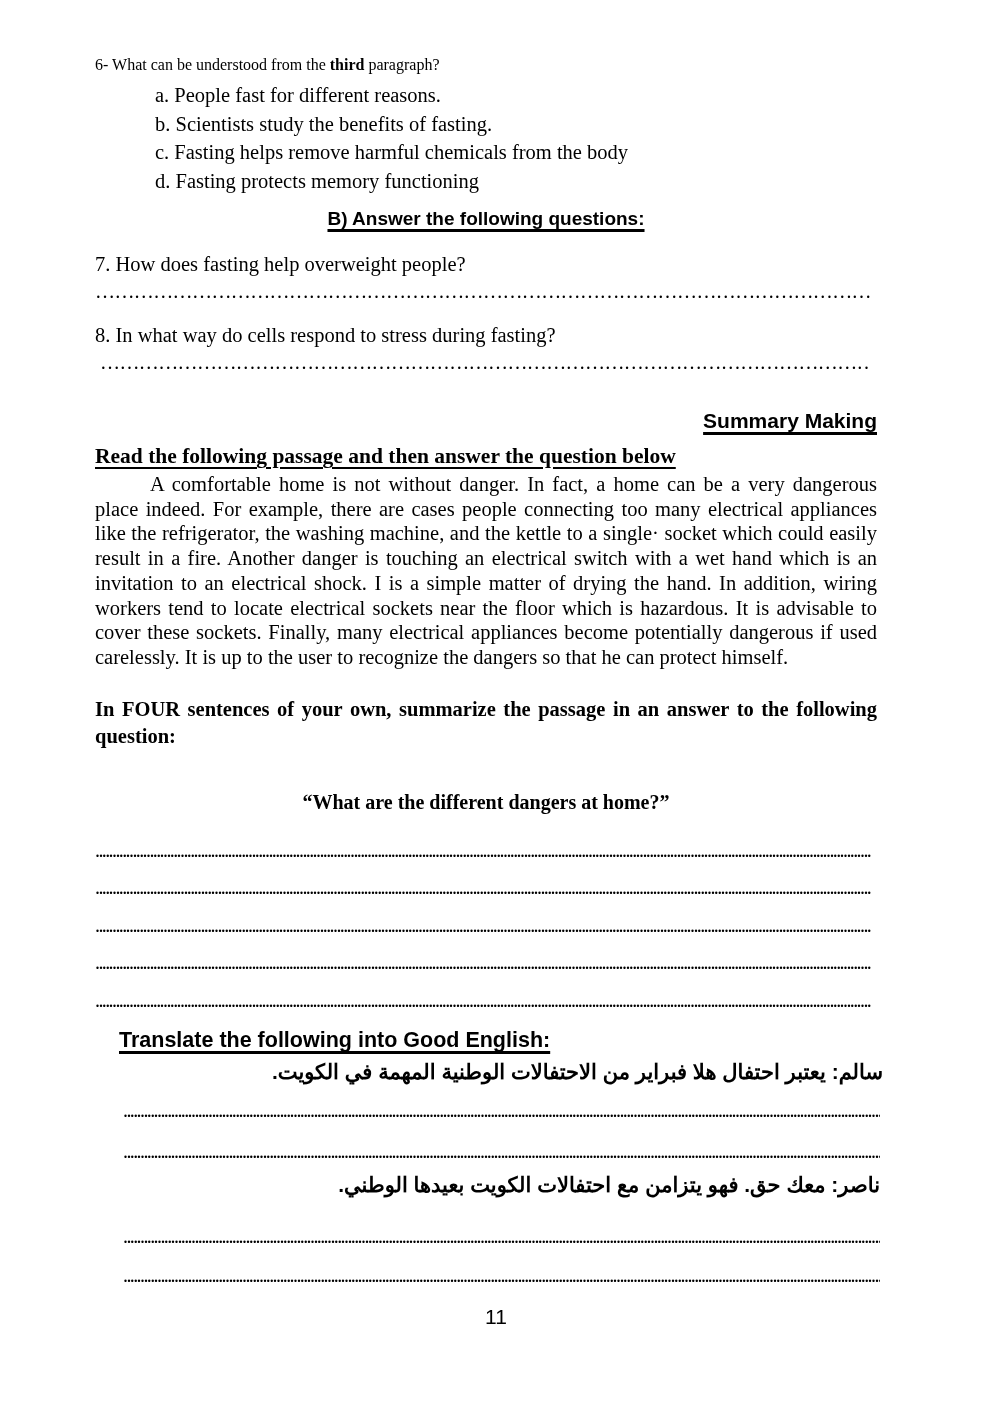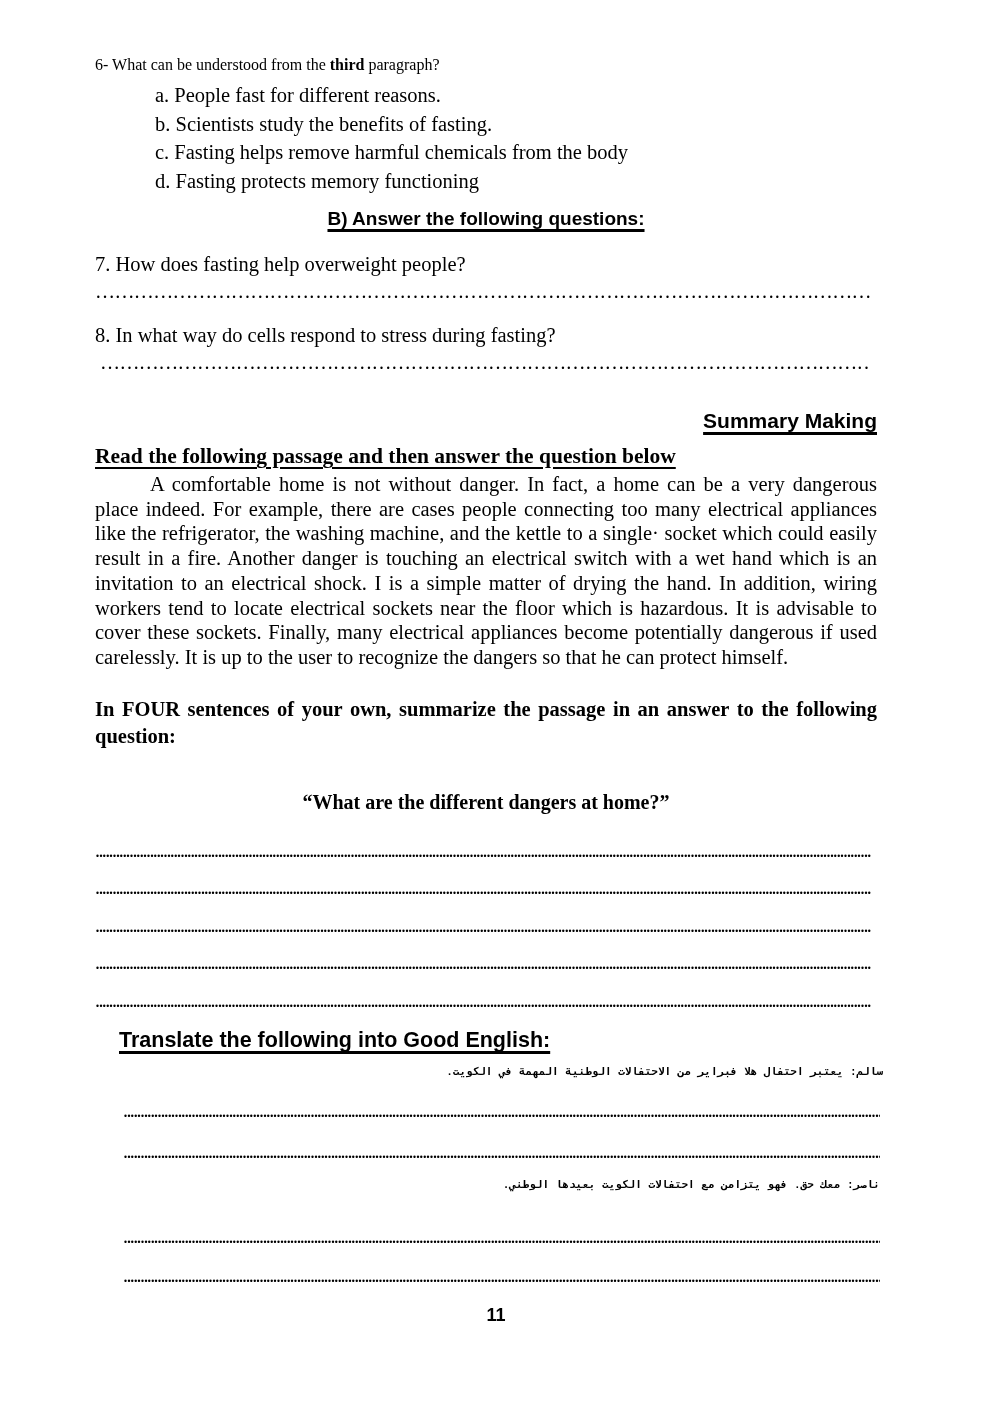--- a/index.html
+++ b/index.html
@@ -146,23 +146,23 @@
     font-weight: bold;
     font-size: 21.5px;
     text-decoration: underline;
     text-decoration-thickness: 2.5px;
     text-underline-offset: 4px;
   }
   .trans-body { margin-left: 28px; width: 757px; }
   .arabic-line {
     direction: rtl;
     text-align: right;
-    font-family: Liberation Mono, monospace;
-    font-weight: bold;
-    font-size: 11px;
+    font-family: Liberation Sans, sans-serif;
+    font-weight: bold;
+    font-size: 21px;
     line-height: 24px;
   }
   .arabic-1 { margin-top: 7px; margin-right: -3px; }
   .arabic-2 { margin-top: 13px; }
   .trans-dots {
     font-size: 20px;
     line-height: 18px;
     letter-spacing: -1.6px;
     white-space: nowrap;
     overflow: hidden;
@@ -173,22 +173,22 @@
   .td-3 { margin-top: 30px; }
   .td-4 { margin-top: 21px; }
 
   .page-number {
     position: absolute;
     left: 0;
     top: 1305px;
     width: 992px;
     text-align: center;
     font-family: "Liberation Sans", sans-serif;
-    font-weight: bold;
-    font-size: 18px;
+    font-weight: normal;
+    font-size: 21px;
   }
 </style>
 </head>
 <body>
 
 <div class="page">
   <div class="content">
 
 
     <div class="q6"><span>6- What can be understood from the </span><b>third</b><span> paragraph?</span></div>

